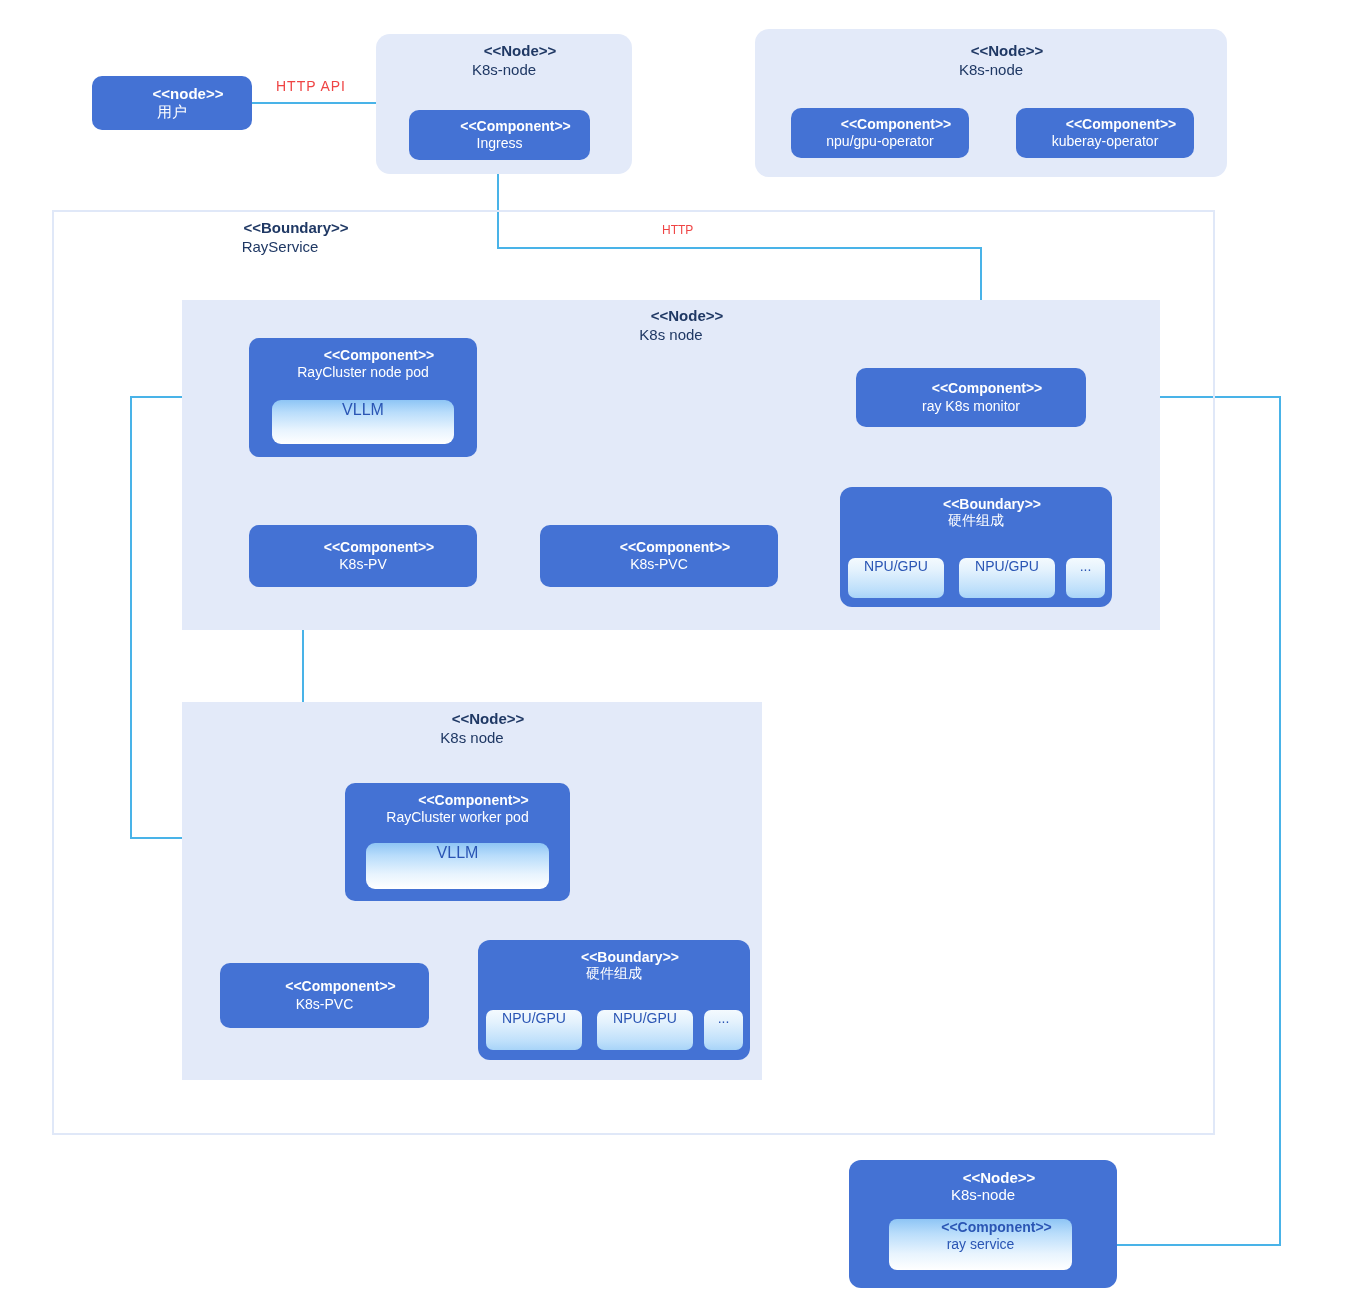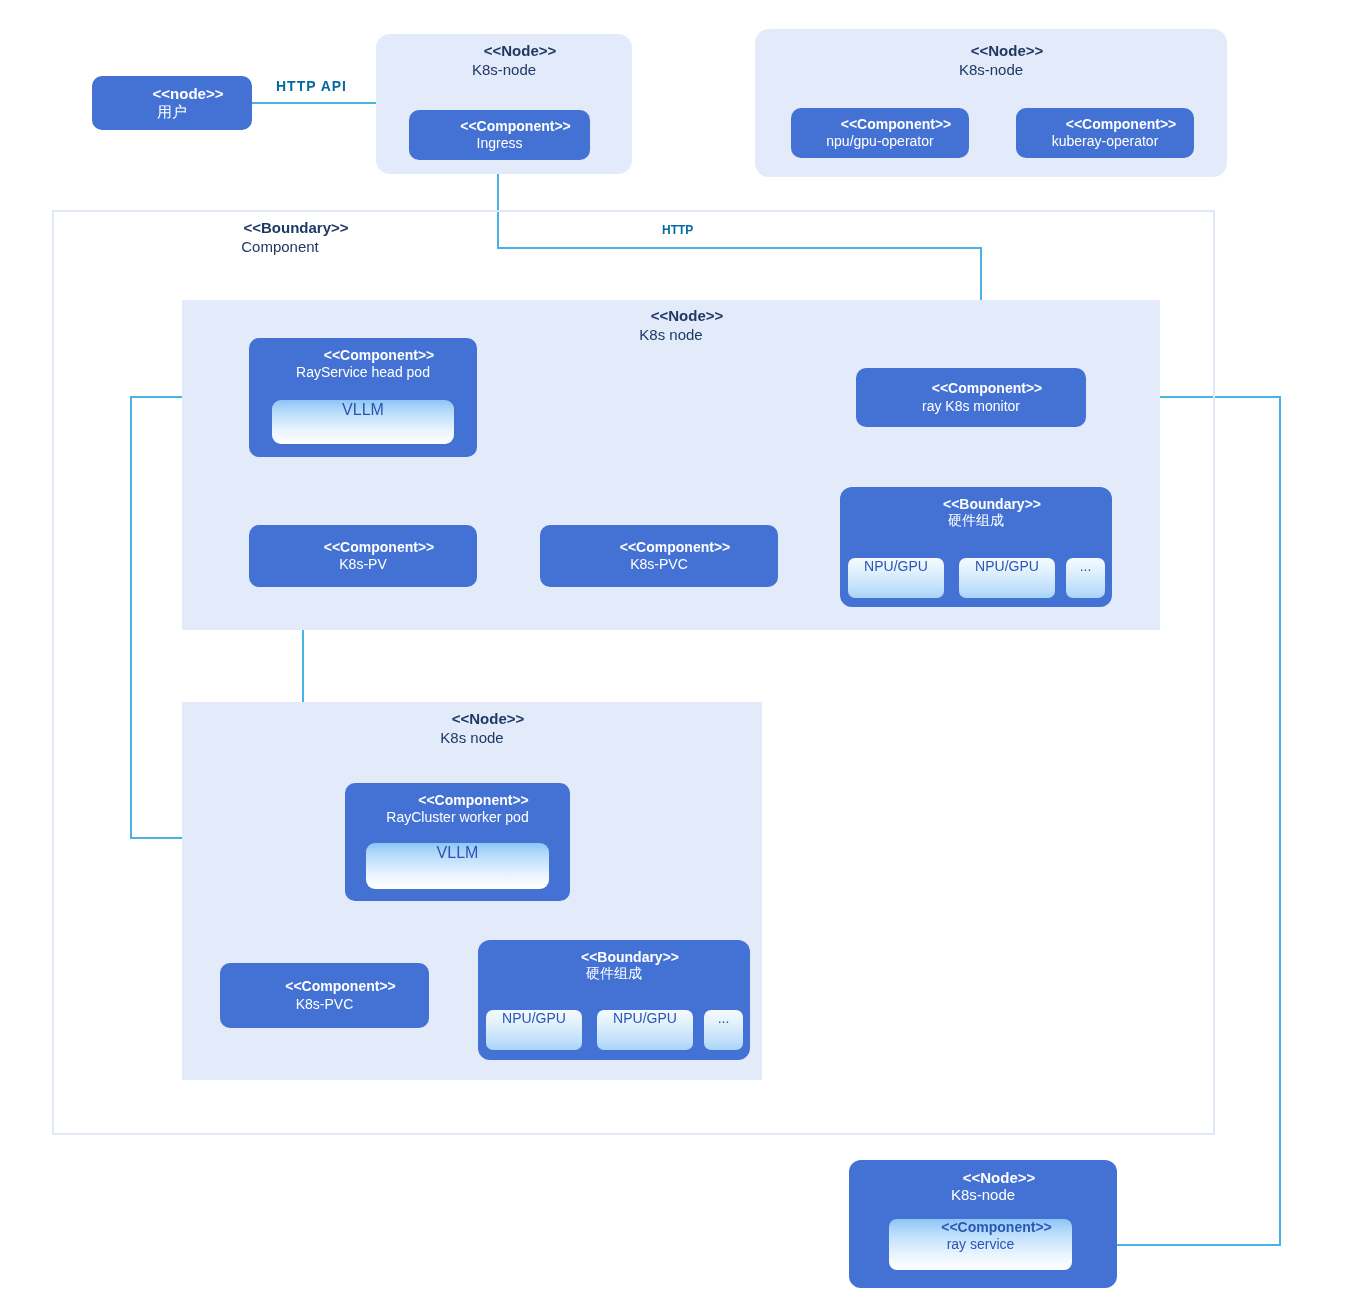--- a/index.html
+++ b/index.html
@@ -102,25 +102,24 @@
     white-space: nowrap;
   }
   .chip.small {
     border-radius: 7px;
     background: linear-gradient(to bottom, #f4fafe 0%, #e4f2fd 30%, #bfe0fb 78%, #a8d4f8 100%);
     color: #2a55b4;
   }
 
   .edge-label {
     position: absolute;
-    color: #0369a1;
+    color: #ef4444;
     white-space: nowrap;
     background: #ffffff;
     padding: 0 4px;
-    font-weight: bold;
   }
 </style>
 </head>
 <body>
 
 <div id="canvas">
 
   <svg id="wires" viewBox="0 0 1370 1300" width="1370" height="1300">
     <g fill="none" stroke="#49b3e8" stroke-width="2">
 
@@ -167,34 +166,34 @@
     <div class="nm">npu/gpu-operator</div>
   </div>
   <div class="comp-box" style="left:1016px; top:108px; width:178px; height:50px; font-size:14px;">
     <div class="stereo">&lt;&lt;Component&gt;&gt;</div>
     <div class="nm">kuberay-operator</div>
   </div>
 
   <div class="boundary-outer" style="left:52px; top:210px; width:1163px; height:925px;"></div>
   <div class="node-title" style="left:182px; top:219px; width:196px; font-size:15px;">
     <div class="stereo">&lt;&lt;Boundary&gt;&gt;</div>
-    <div class="nm">Component</div>
+    <div class="nm">RayService</div>
   </div>
 
   <div class="edge-label" style="left:658px; top:223px; font-size:12px;">HTTP</div>
 
   <div class="node-box plain" style="left:182px; top:300px; width:978px; height:330px;"></div>
   <div class="node-title" style="left:182px; top:307px; width:978px; font-size:15px;">
     <div class="stereo">&lt;&lt;Node&gt;&gt;</div>
     <div class="nm">K8s node</div>
   </div>
 
   <div class="comp-box" style="left:249px; top:338px; width:228px; height:119px; justify-content:flex-start; padding-top:9px; font-size:14px;">
     <div class="stereo">&lt;&lt;Component&gt;&gt;</div>
-    <div class="nm">RayService head pod</div>
+    <div class="nm">RayCluster node pod</div>
   </div>
   <div class="chip" style="left:272px; top:400px; width:182px; height:44px; font-size:16px;">
     <span>VLLM</span>
   </div>
 
   <div class="comp-box" style="left:856px; top:368px; width:230px; height:59px; font-size:14px;">
     <div class="stereo">&lt;&lt;Component&gt;&gt;</div>
     <div class="nm">ray K8s monitor</div>
   </div>
 

